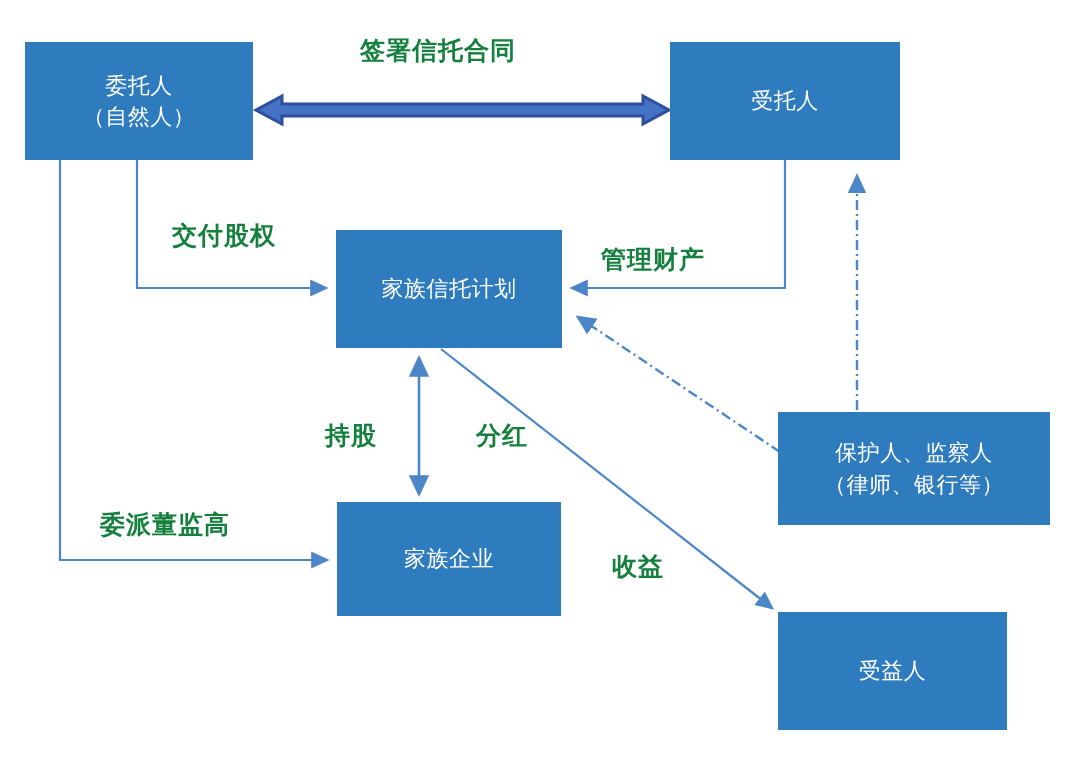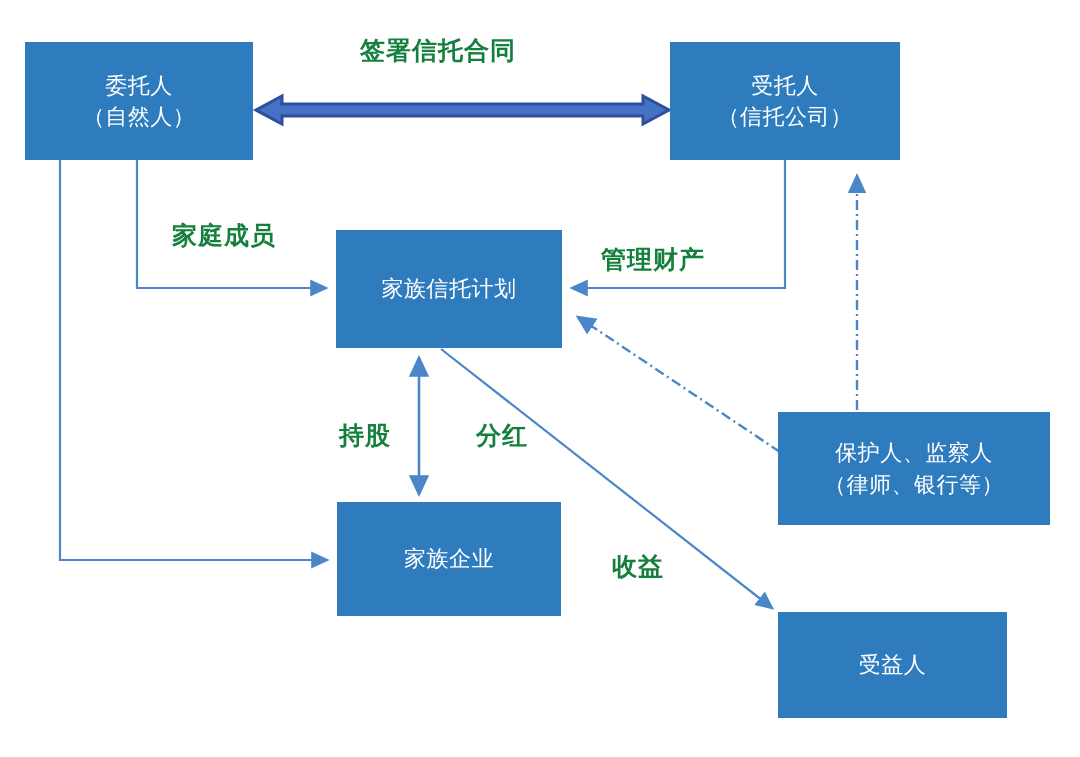--- a/index.html
+++ b/index.html
@@ -101,46 +101,46 @@
     </g>
   </svg>
 
   <div class="node" style="left:25px; top:42px; width:228px; height:118px;">
     <span class="ln">委托人</span>
     <span class="ln">（自然人）</span>
   </div>
 
   <div class="node" style="left:670px; top:42px; width:230px; height:118px;align-items:center;">
     <span class="ln">受托人</span>
-    <span class="ln">（信托公司）</span>
   </div>
 
   <div class="node" style="left:778px; top:412px; width:272px; height:113px;">
     <span class="ln">保护人、监察人</span>
     <span class="ln">（律师、银行等）</span>
   </div>
 
   <div class="node" style="left:336px; top:230px; width:226px; height:118px;">
     <span class="ln">家族信托计划</span>
   </div>
 
   <div class="node" style="left:337px; top:502px; width:224px; height:114px;">
     <span class="ln">家族企业</span>
   </div>
 
-  <div class="node" style="left:778px; top:612px; width:229px; height:106px;">
+  <div class="node" style="left:778px; top:612px; width:229px; height:118px;">
     <span class="ln">受益人</span>
   </div>
 
   <div class="edge-label" style="left:360px; top:34px;">签署信托合同</div>
 
-  <div class="edge-label" style="left:172px; top:219px;">家庭成员</div>
+  <div class="edge-label" style="left:172px; top:219px;">交付股权</div>
 
   <div class="edge-label" style="left:601px; top:222px;margin-top:21px;">管理财产</div>
 
-  <div class="edge-label" style="left:339px; top:419px;">持股</div>
+  <div class="edge-label" style="left:325px; top:419px;">持股</div>
 
   <div class="edge-label" style="left:440px; top:419px;margin-left:36px;">分红</div>
 
+  <div class="edge-label" style="left:100px; top:508px;">委派董监高</div>
 
   <div class="edge-label" style="left:612px; top:550px;">收益</div>
 
 </div>
 
 </body></html>

